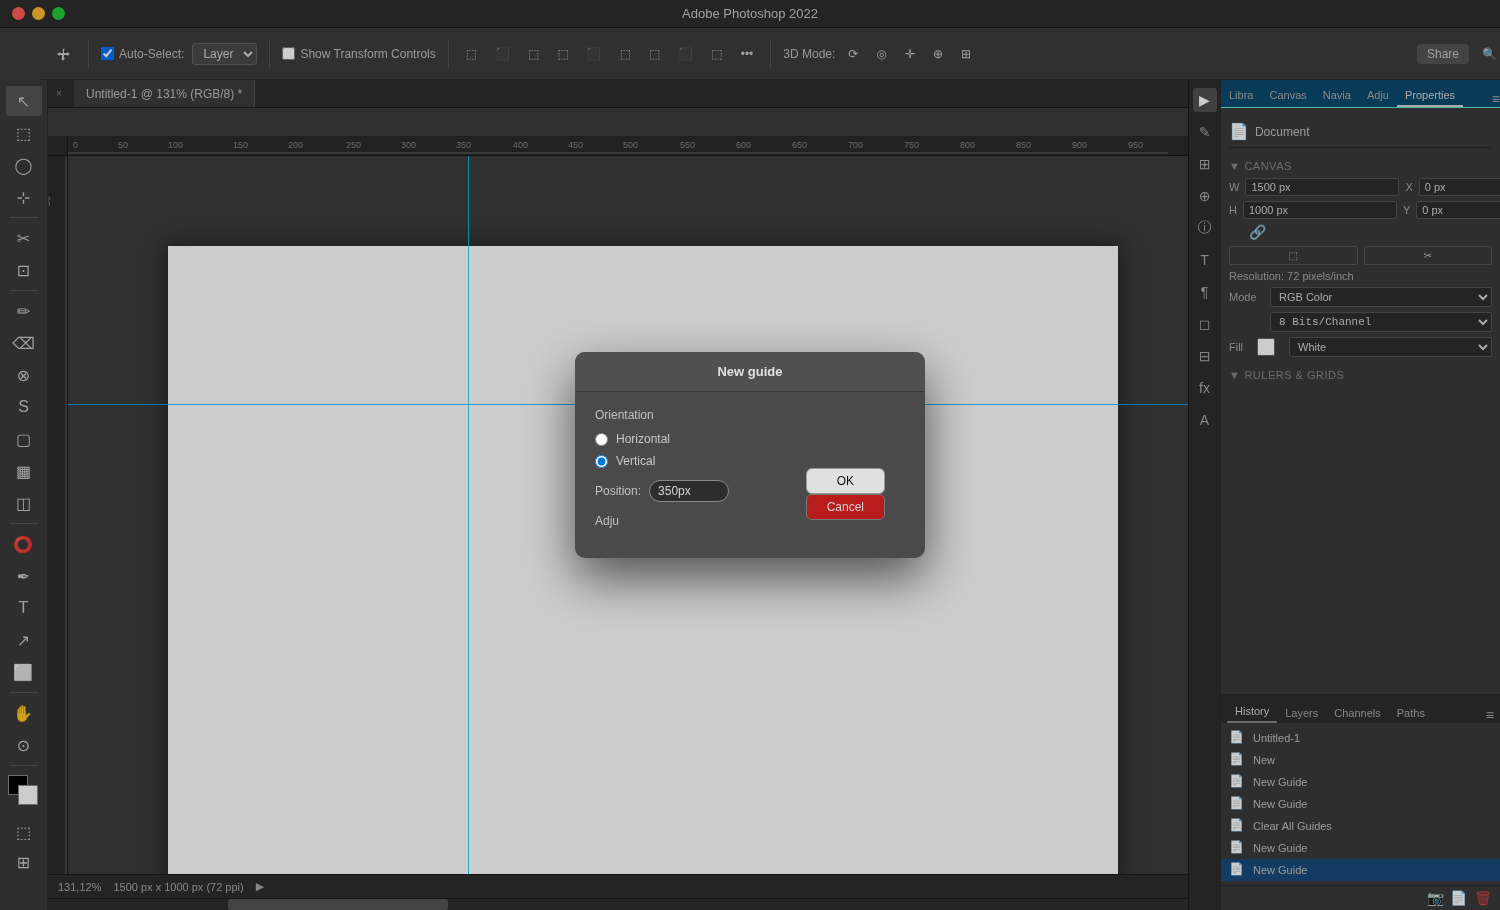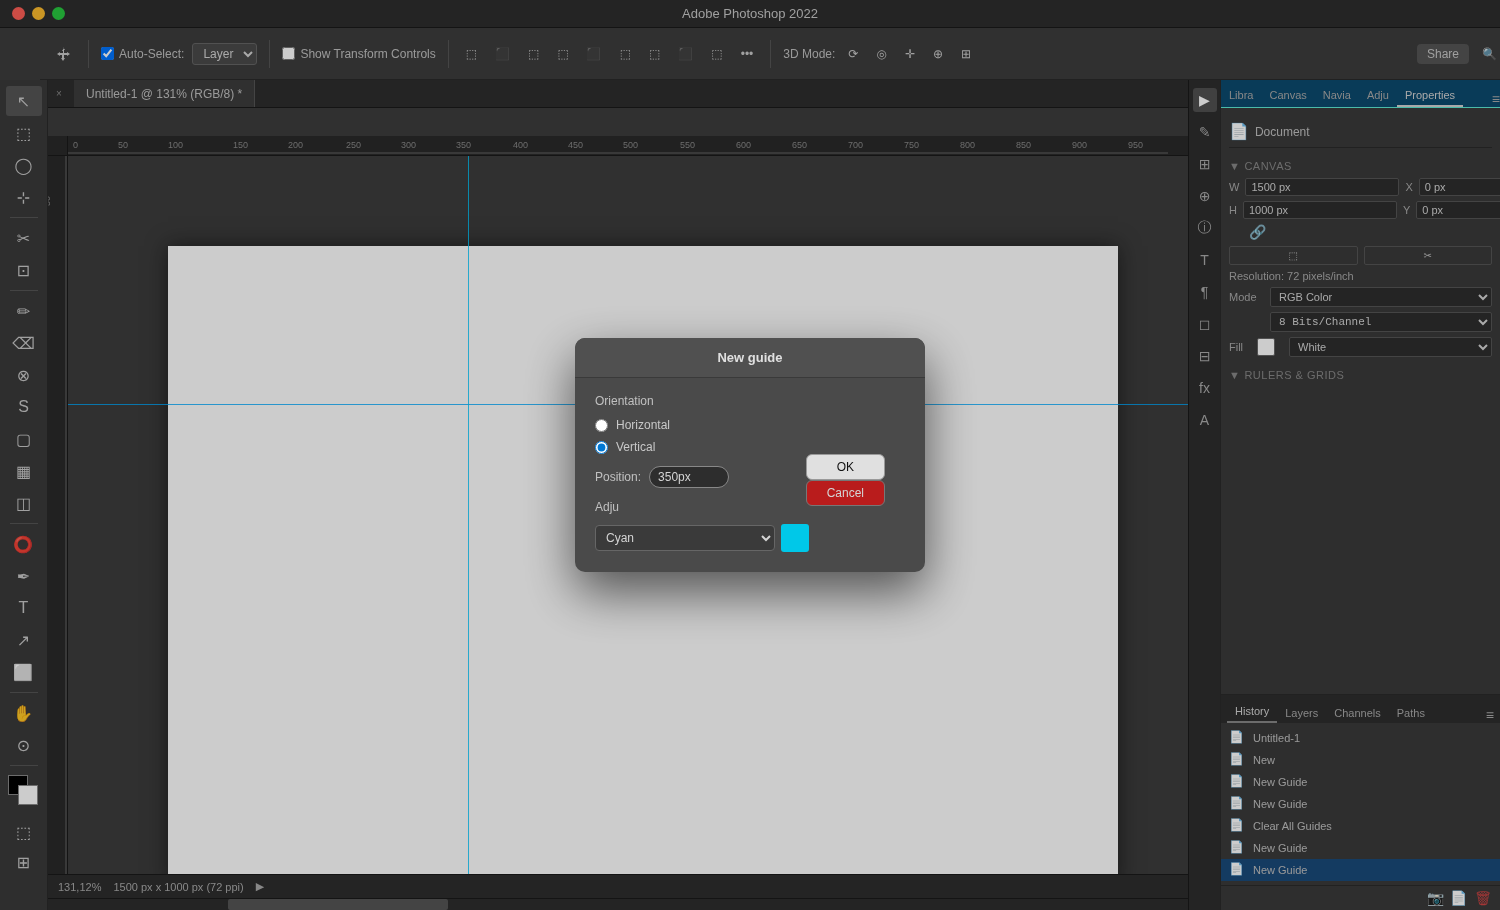--- a/index.html
+++ b/index.html
@@ -573,29 +573,20 @@
             <label for="r-vert">Vertical</label>
           </div>
 
           <div class="dialog-pos-row">
             <span class="dialog-pos-label">Position:</span>
             <input class="dialog-pos-input" type="text" value="350px" style="">
           </div>
 
           <div class="dialog-color-section">
             <div class="dialog-color-title">Adju</div>
-            <div class="color-dropdown-container">
-              <select style="background:#3a3a3a; border:1px solid #666; color:#d4d4d4; padding:4px 6px; border-radius:4px; font-size:12px; cursor:pointer; width:180px;">
-                <option value="cyan">Cyan</option>
-                <option value="magenta">Magenta</option>
-                <option value="yellow">Yellow</option>
-                <option value="custom">Custom...</option>
-              </select>
-              <div class="color-swatch-cyan"></div>
-            </div>
           </div>
         </div>
 
         <div class="dialog-buttons">
           <button class="btn-ok">OK</button>
           <button class="btn-cancel">Cancel</button>
         </div>
       </div>
     </div>
   </div>

